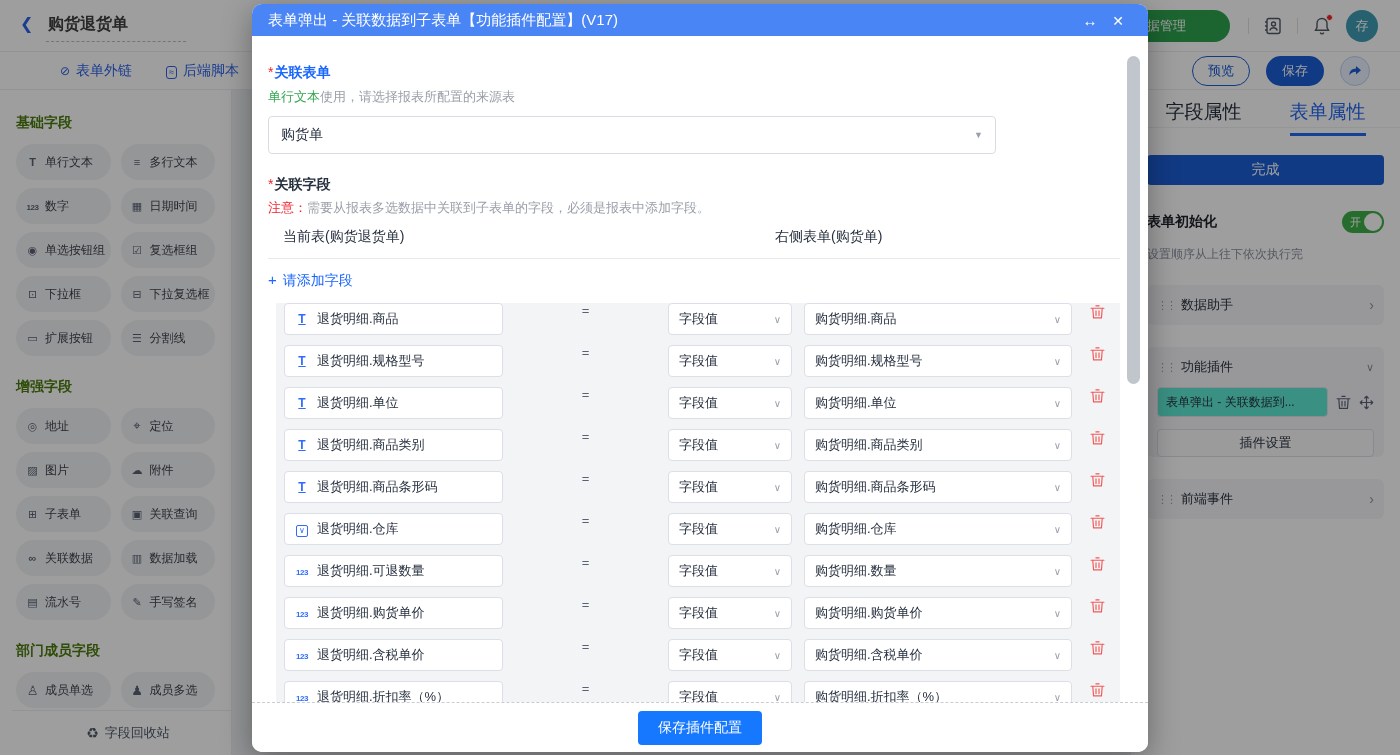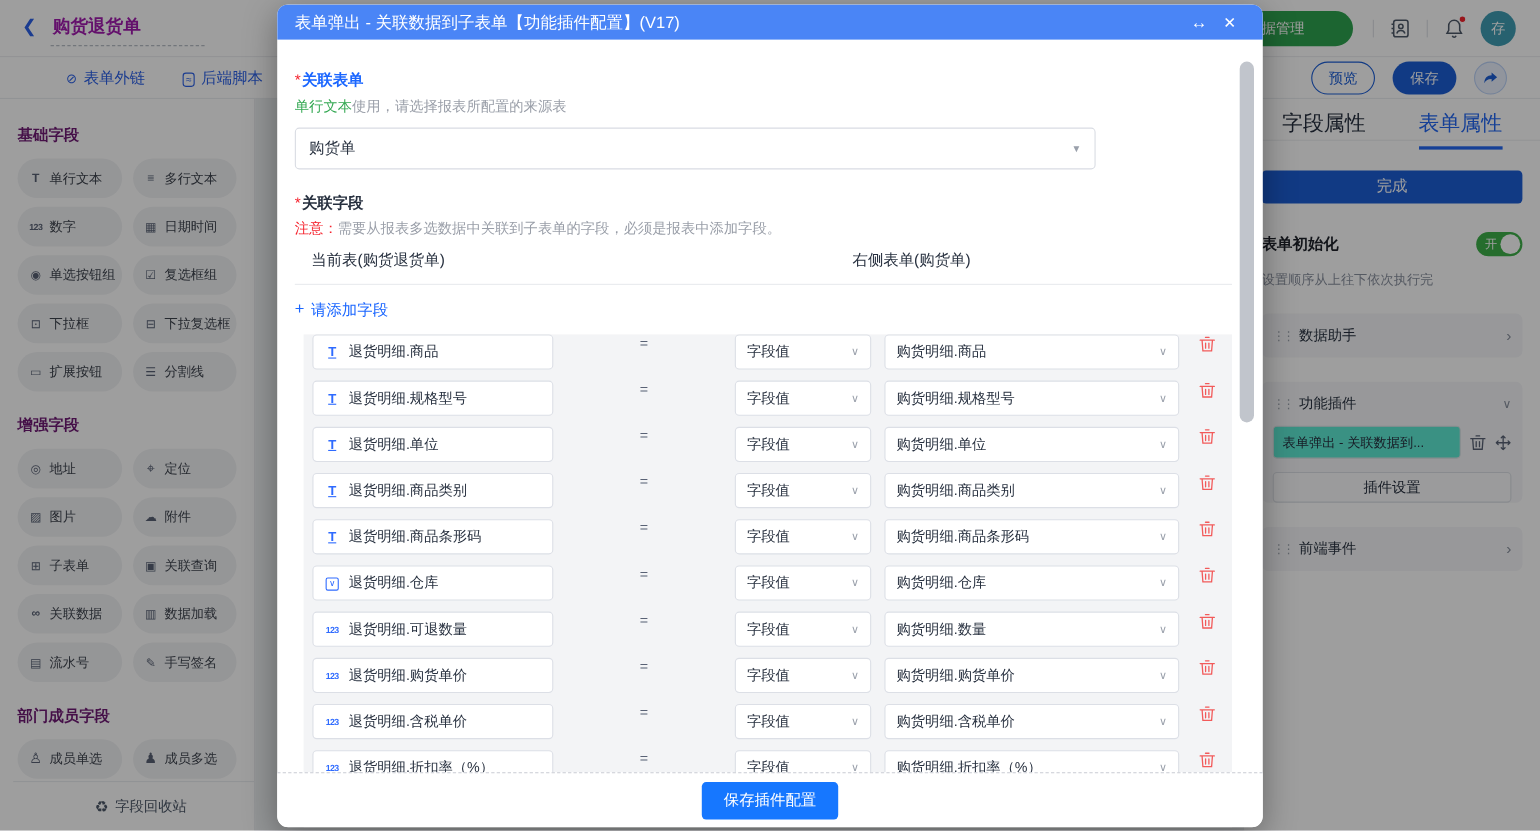--- a/index.html
+++ b/index.html
@@ -5,21 +5,21 @@
   html,body{margin:0;padding:0;width:1400px;height:755px;overflow:hidden;
     font-family:"Liberation Sans","DejaVu Sans",sans-serif;background:#eef0f3;}
   *{box-sizing:border-box;}
 
   
   #app{position:absolute;inset:0;background:#eef0f3;}
   
   .topbar{position:absolute;left:0;top:0;width:1400px;height:52px;background:#fff;border-bottom:1px solid #ebedf0;}
   .back{position:absolute;left:20px;top:14px;color:#2d62e8;font-size:16px;font-weight:bold;cursor:pointer;}
   .back::before{content:"❮";}
-  .doc-title{position:absolute;left:46px;top:14px;font-size:16px;color:#a21caf;font-weight:bold;
+  .doc-title{position:absolute;left:46px;top:14px;font-size:16px;color:#404040;font-weight:bold;
     border-bottom:1px dashed #b9bec7;padding:0 6px 6px 2px;min-width:140px;}
   .tb-right{position:absolute;right:22px;top:10px;height:32px;display:flex;align-items:center;gap:13px;}
   .btn-green{height:32px;padding:0 22px;background:#2ea44f;color:#fff;font-size:13px;border-radius:16px;
     display:flex;align-items:center;position:absolute;left:1090px;top:10px;width:140px;justify-content:center;}
   .vdiv{width:1px;height:16px;background:#dde0e5;}
   .ticon{width:22px;height:22px;color:#4e5969;position:relative;display:flex;align-items:center;justify-content:center;}
   .reddot{position:absolute;right:0px;top:-1px;width:7px;height:7px;border-radius:50%;background:#f5222d;border:1px solid #fff;}
   .avatar{width:32px;height:32px;border-radius:50%;background:#3f9db4;color:#fff;font-size:13px;display:flex;align-items:center;justify-content:center;}
 
   
@@ -30,21 +30,21 @@
   .btn-preview{width:58px;height:30px;border:1px solid #1c5ed6;color:#1c5ed6;border-radius:15px;background:#fff;
     font-size:13px;display:flex;align-items:center;justify-content:center;}
   .btn-save{width:58px;height:30px;background:#1c5ed6;color:#fff;border-radius:15px;font-size:13px;
     display:flex;align-items:center;justify-content:center;}
   .btn-share{width:30px;height:30px;border-radius:50%;background:#eaf1fd;border:1px solid #bcd2f7;
     display:flex;align-items:center;justify-content:center;}
 
   
   .sidebar{position:absolute;left:0;top:90px;width:232px;height:665px;background:#fff;border-right:1px solid #ebedf0;overflow:hidden;}
   .sb-inner{padding:24px 16px 0 16px;}
-  .sb-title{font-size:14px;font-weight:bold;color:#701a75;margin-bottom:12px;}
+  .sb-title{font-size:14px;font-weight:bold;color:#4d7c0f;margin-bottom:12px;}
   .sb-grid{display:grid;grid-template-columns:1fr 1fr;gap:8px 10px;margin-bottom:22px;}
   .pill{height:36px;border-radius:18px;background:#f1f2f4;display:flex;align-items:center;padding:0 9px;
     font-size:12px;color:#3d434d;cursor:grab;white-space:nowrap;overflow:hidden;}
   .pill .ic{color:#596275;margin-right:5px;font-size:11px;width:15px;text-align:center;flex:none;}
   .sb-footer{position:absolute;left:12px;bottom:0;width:232px;height:45px;background:#fff;border-top:1px solid #ebedf0;
     display:flex;align-items:center;justify-content:center;color:#4e5969;font-size:13px;gap:6px;cursor:pointer;}
 
   
   .rpanel{position:absolute;left:1130px;top:90px;width:270px;height:665px;background:#fff;border-left:1px solid #ebedf0;}
   .rp-tabs{height:38px;border-bottom:1px solid #eef0f2;display:flex;align-items:flex-start;justify-content:center;gap:48px;padding-top:9px;}

